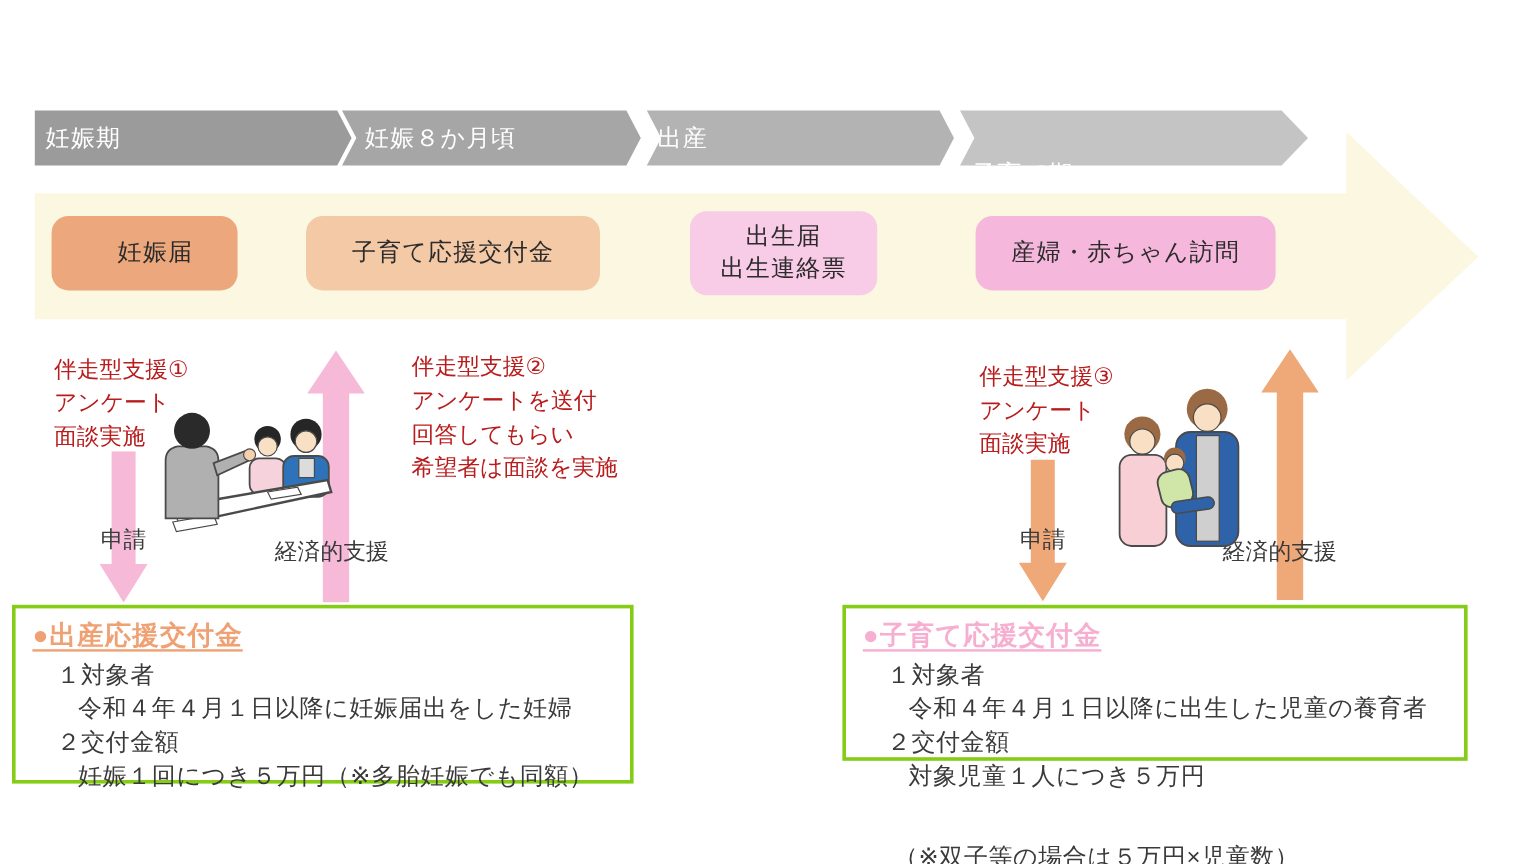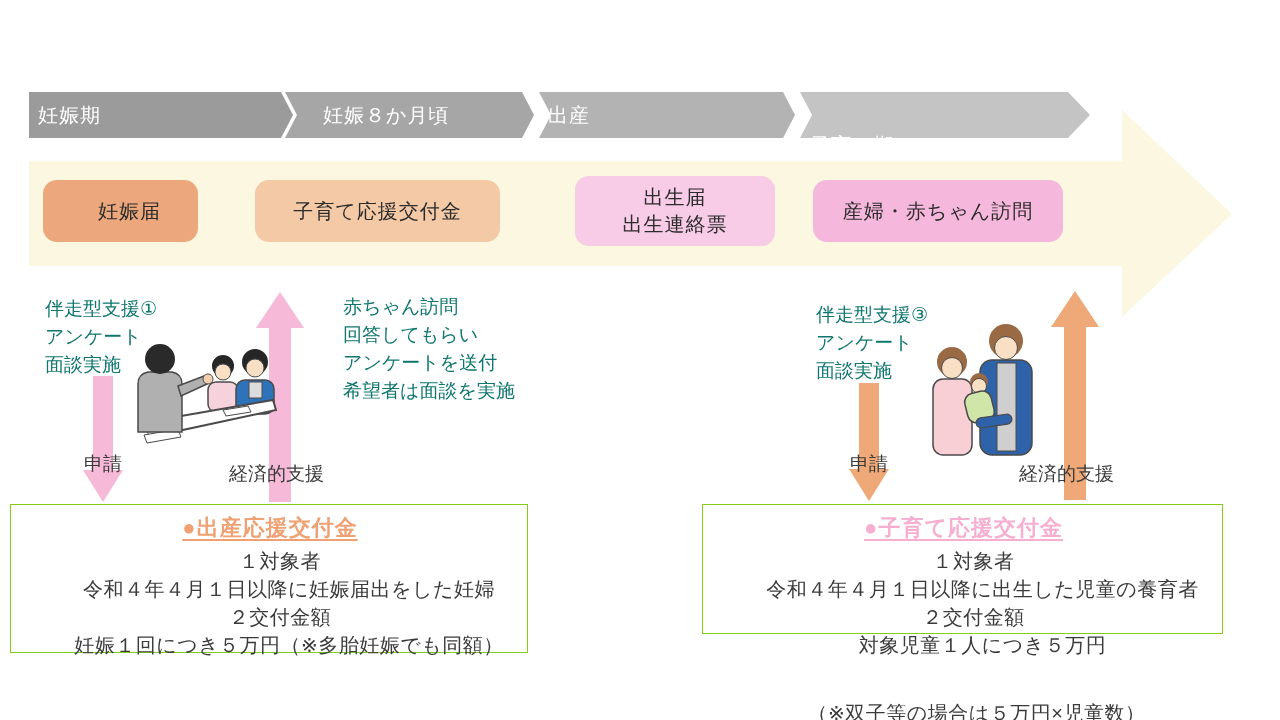--- a/index.html
+++ b/index.html
@@ -13,37 +13,37 @@
     position:absolute;height:46px;top:92px;display:flex;align-items:center;
     color:#ffffff;font-size:20px;letter-spacing:1px;white-space:nowrap;
   }
   
   .band-box{
     position:absolute;border-radius:14px;display:flex;align-items:center;justify-content:center;
     font-size:20px;color:#2b2b2b;letter-spacing:1px;text-align:center;white-space:pre-line;line-height:1.35;
   }
   .bb1{left:43px;top:180px;width:137px;height:62px;background:#ECA87C;padding-left:18px;}
   .bb2{left:255px;top:180px;width:245px;height:62px;background:#F3C9A6;}
-  .bb3{left:575px;top:176px;width:200px;height:70px;background:#F8CBE7;}
+  .bb3{left:575px;top:176px;width:156px;height:70px;background:#F8CBE7;}
   .bb4{left:813px;top:180px;width:250px;height:62px;background:#F5B7DB;}
   
-  .support{position:absolute;font-size:19px;line-height:28px;color:#0f766e;white-space:nowrap;}
+  .support{position:absolute;font-size:19px;line-height:28px;color:#b91c1c;white-space:nowrap;}
   .sup1{left:45px;top:295px;}
   .sup2{left:343px;top:293px;}
   .sup3{left:806px;top:301px;margin-left:10px;}
   
-  .flow-label{position:absolute;font-size:19px;color:#3a3a3a;white-space:nowrap;margin-top:14px;}
+  .flow-label{position:absolute;font-size:19px;color:#3a3a3a;white-space:nowrap;}
   .fl-apply-left{left:84px;top:437px;}
   .fl-support-left{left:229px;top:447px;}
   .fl-apply-right{left:850px;top:437px;}
   .fl-support-right{left:1019px;top:447px;}
   
   .grant-box{
-    position:absolute;background:#ffffff;border:1px solid #84cc16;
-    padding:6px 12px 8px 12px;box-sizing:border-box;text-align:center;
+    position:absolute;background:#ffffff;border:3px solid #84cc16;
+    padding:6px 12px 8px 12px;box-sizing:border-box;
   }
   .gb-left{left:10px;top:504px;width:518px;height:149px;}
   .gb-right{left:702px;top:504px;width:521px;height:130px;}
   .grant-title{
     font-size:22px;font-weight:bold;letter-spacing:1px;white-space:nowrap;
     text-decoration:underline;text-underline-offset:4px;text-decoration-thickness:2px;
     margin:2px 0 4px 2px;
   }
   .gt-birth{color:#EFA173;}
   .gt-childcare{color:#F6AFD0;}
@@ -62,39 +62,39 @@
   </svg>
 
   <svg class="abs" style="left:25px;top:90px;" width="1070" height="50" viewBox="0 0 1070 50">
     <polygon points="4,2 256,2 268,25 256,48 4,48" fill="#9B9B9B"></polygon>
     <polygon points="260,2 497,2 509,25 497,48 260,48 272,25" fill="#A6A6A6"></polygon>
     <polygon points="514,2 758,2 770,25 758,48 514,48 526,25" fill="#B3B3B3"></polygon>
     <polygon points="775,2 1043,2 1065,25 1043,48 775,48 787,25" fill="#C4C4C4"></polygon>
   </svg>
 
   <div class="stage-label" style="left:38px;">妊娠期</div>
-  <div class="stage-label" style="left:323px;">妊娠８か月頃</div>
+  <div class="stage-label" style="left:304px;">妊娠８か月頃</div>
   <div class="stage-label" style="left:548px;">出産</div>
   <div class="stage-label" style="left:810px;margin-top:30px;">子育て期</div>
 
   <div class="band-box bb1">妊娠届</div>
   <div class="band-box bb2">子育て応援交付金</div>
   <div class="band-box bb3">出生届
 出生連絡票</div>
   <div class="band-box bb4">産婦・赤ちゃん訪問</div>
 
   <div class="support sup1">
     <div>伴走型支援①</div>
     <div>アンケート</div>
     <div>面談実施</div>
   </div>
   <div class="support sup2">
-    <div>赤ちゃん訪問</div>
+    <div>伴走型支援②</div>
+    <div>アンケートを送付</div>
     <div>回答してもらい</div>
-    <div>アンケートを送付</div>
     <div>希望者は面談を実施</div>
   </div>
   <div class="support sup3">
     <div>伴走型支援③</div>
     <div>アンケート</div>
     <div>面談実施</div>
   </div>
 
   <svg class="abs" style="left:83px;top:376px;" width="40" height="126" viewBox="0 0 40 126">
     <polygon points="10,0 30,0 30,94 40,94 20,126 0,94 10,94" fill="#F7B9D8"></polygon>

